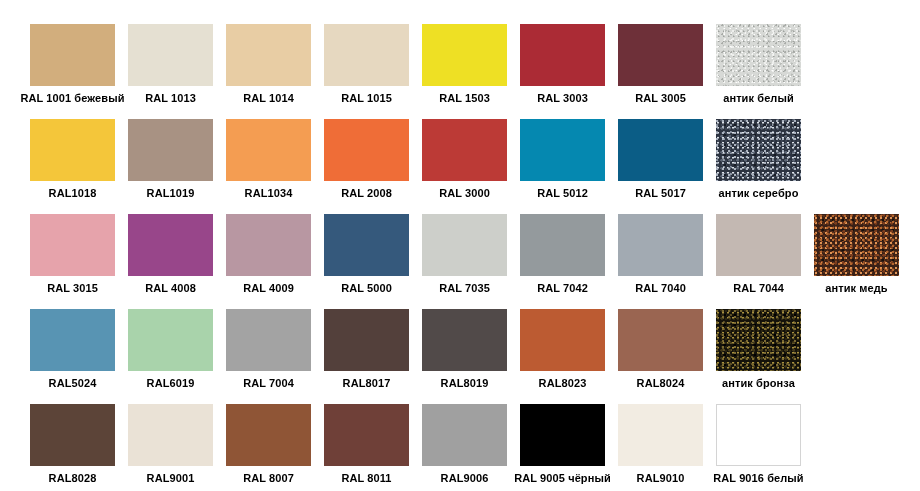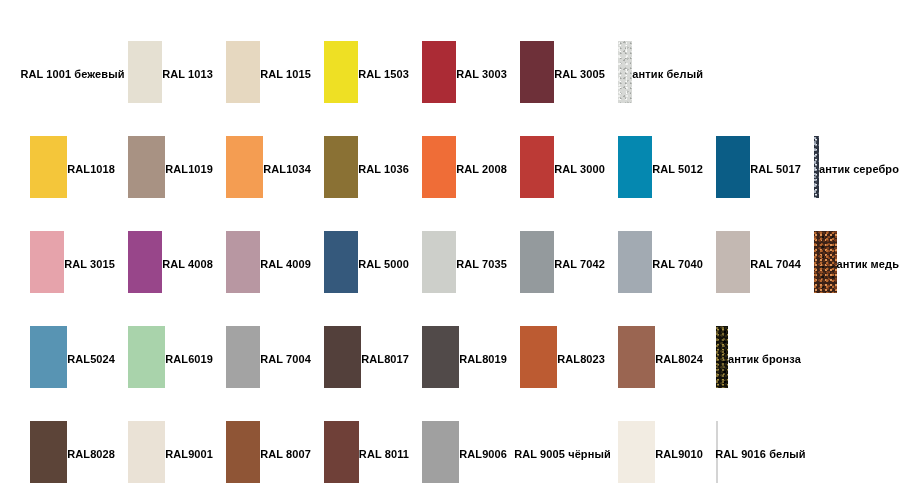--- a/index.html
+++ b/index.html
@@ -25,21 +25,21 @@
     display: flex;
     height: 95px;
     padding-left: 30px;
     box-sizing: border-box;
   }
   .palette-row.row-0 { margin-top: 24px; }
   .swatch-cell {
     width: 85px;
     margin-right: 13px;
     display: flex;
-    flex-direction: row;
+    flex-direction: column;
     align-items: center;
     flex: 0 0 auto;
   }
   .swatch-chip {
     width: 85px;
     height: 62px;
     box-sizing: border-box;
     position: relative;
     overflow: hidden;
   }
@@ -125,20 +125,26 @@
           <div class="swatch-label">RAL 1001 бежевый</div>
         </div>
       </div>
       <div class="swatch-cell">
         <div class="swatch-chip" style="background-color: rgb(229, 224, 210);"></div>
         <div class="swatch-label-wrap">
           <div class="swatch-label">RAL 1013</div>
         </div>
       </div>
       <div class="swatch-cell">
+        <div class="swatch-chip" style="background-color: rgb(232, 205, 164);"></div>
+        <div class="swatch-label-wrap">
+          <div class="swatch-label">RAL 1014</div>
+        </div>
+      </div>
+      <div class="swatch-cell">
         <div class="swatch-chip" style="background-color: rgb(230, 216, 192);"></div>
         <div class="swatch-label-wrap">
           <div class="swatch-label">RAL 1015</div>
         </div>
       </div>
       <div class="swatch-cell">
         <div class="swatch-chip" style="background-color: rgb(238, 224, 36);"></div>
         <div class="swatch-label-wrap">
           <div class="swatch-label">RAL 1503</div>
         </div>
@@ -172,26 +178,20 @@
       <div class="swatch-cell">
         <div class="swatch-chip" style="background-color: rgb(168, 146, 131);"></div>
         <div class="swatch-label-wrap">
           <div class="swatch-label">RAL1019</div>
         </div>
       </div>
       <div class="swatch-cell">
         <div class="swatch-chip" style="background-color: rgb(244, 157, 82);"></div>
         <div class="swatch-label-wrap">
           <div class="swatch-label">RAL1034</div>
-        </div>
-      </div>
-      <div class="swatch-cell">
-        <div class="swatch-chip" style="background-color: rgb(138, 113, 52);"></div>
-        <div class="swatch-label-wrap">
-          <div class="swatch-label">RAL 1036</div>
         </div>
       </div>
       <div class="swatch-cell">
         <div class="swatch-chip" style="background-color: rgb(239, 109, 55);"></div>
         <div class="swatch-label-wrap">
           <div class="swatch-label">RAL 2008</div>
         </div>
       </div>
       <div class="swatch-cell">
         <div class="swatch-chip" style="background-color: rgb(188, 58, 54);"></div>

